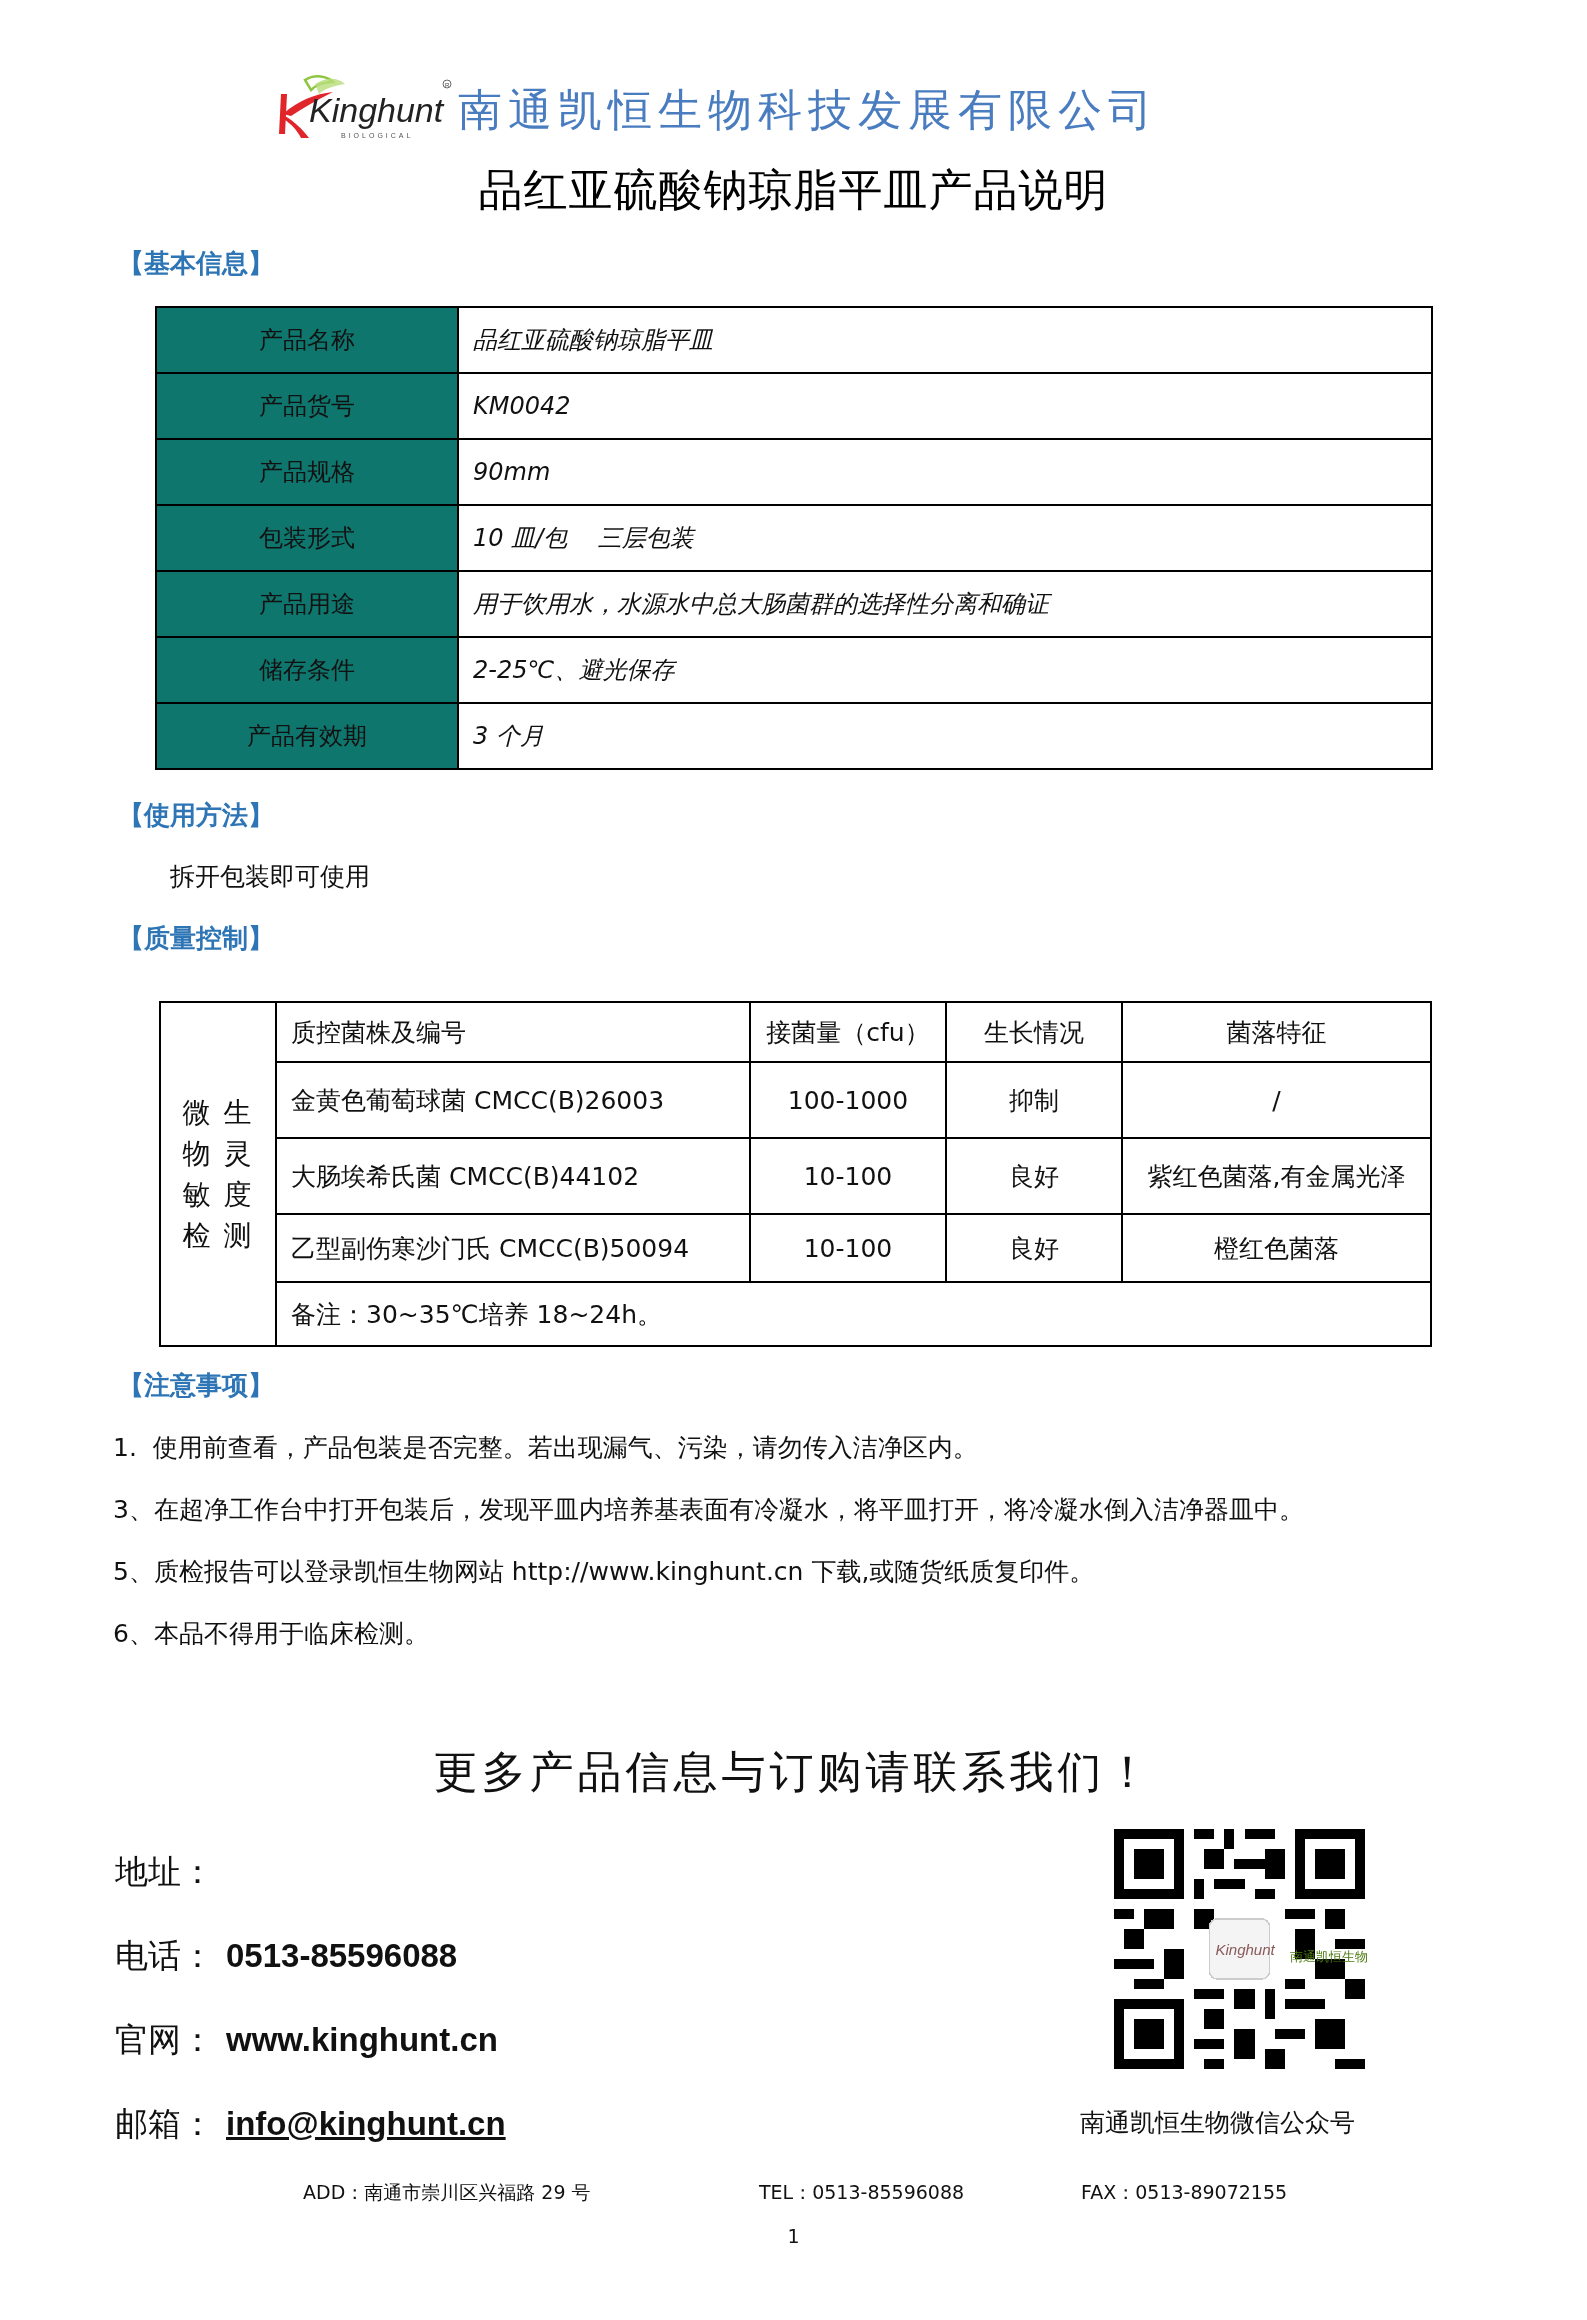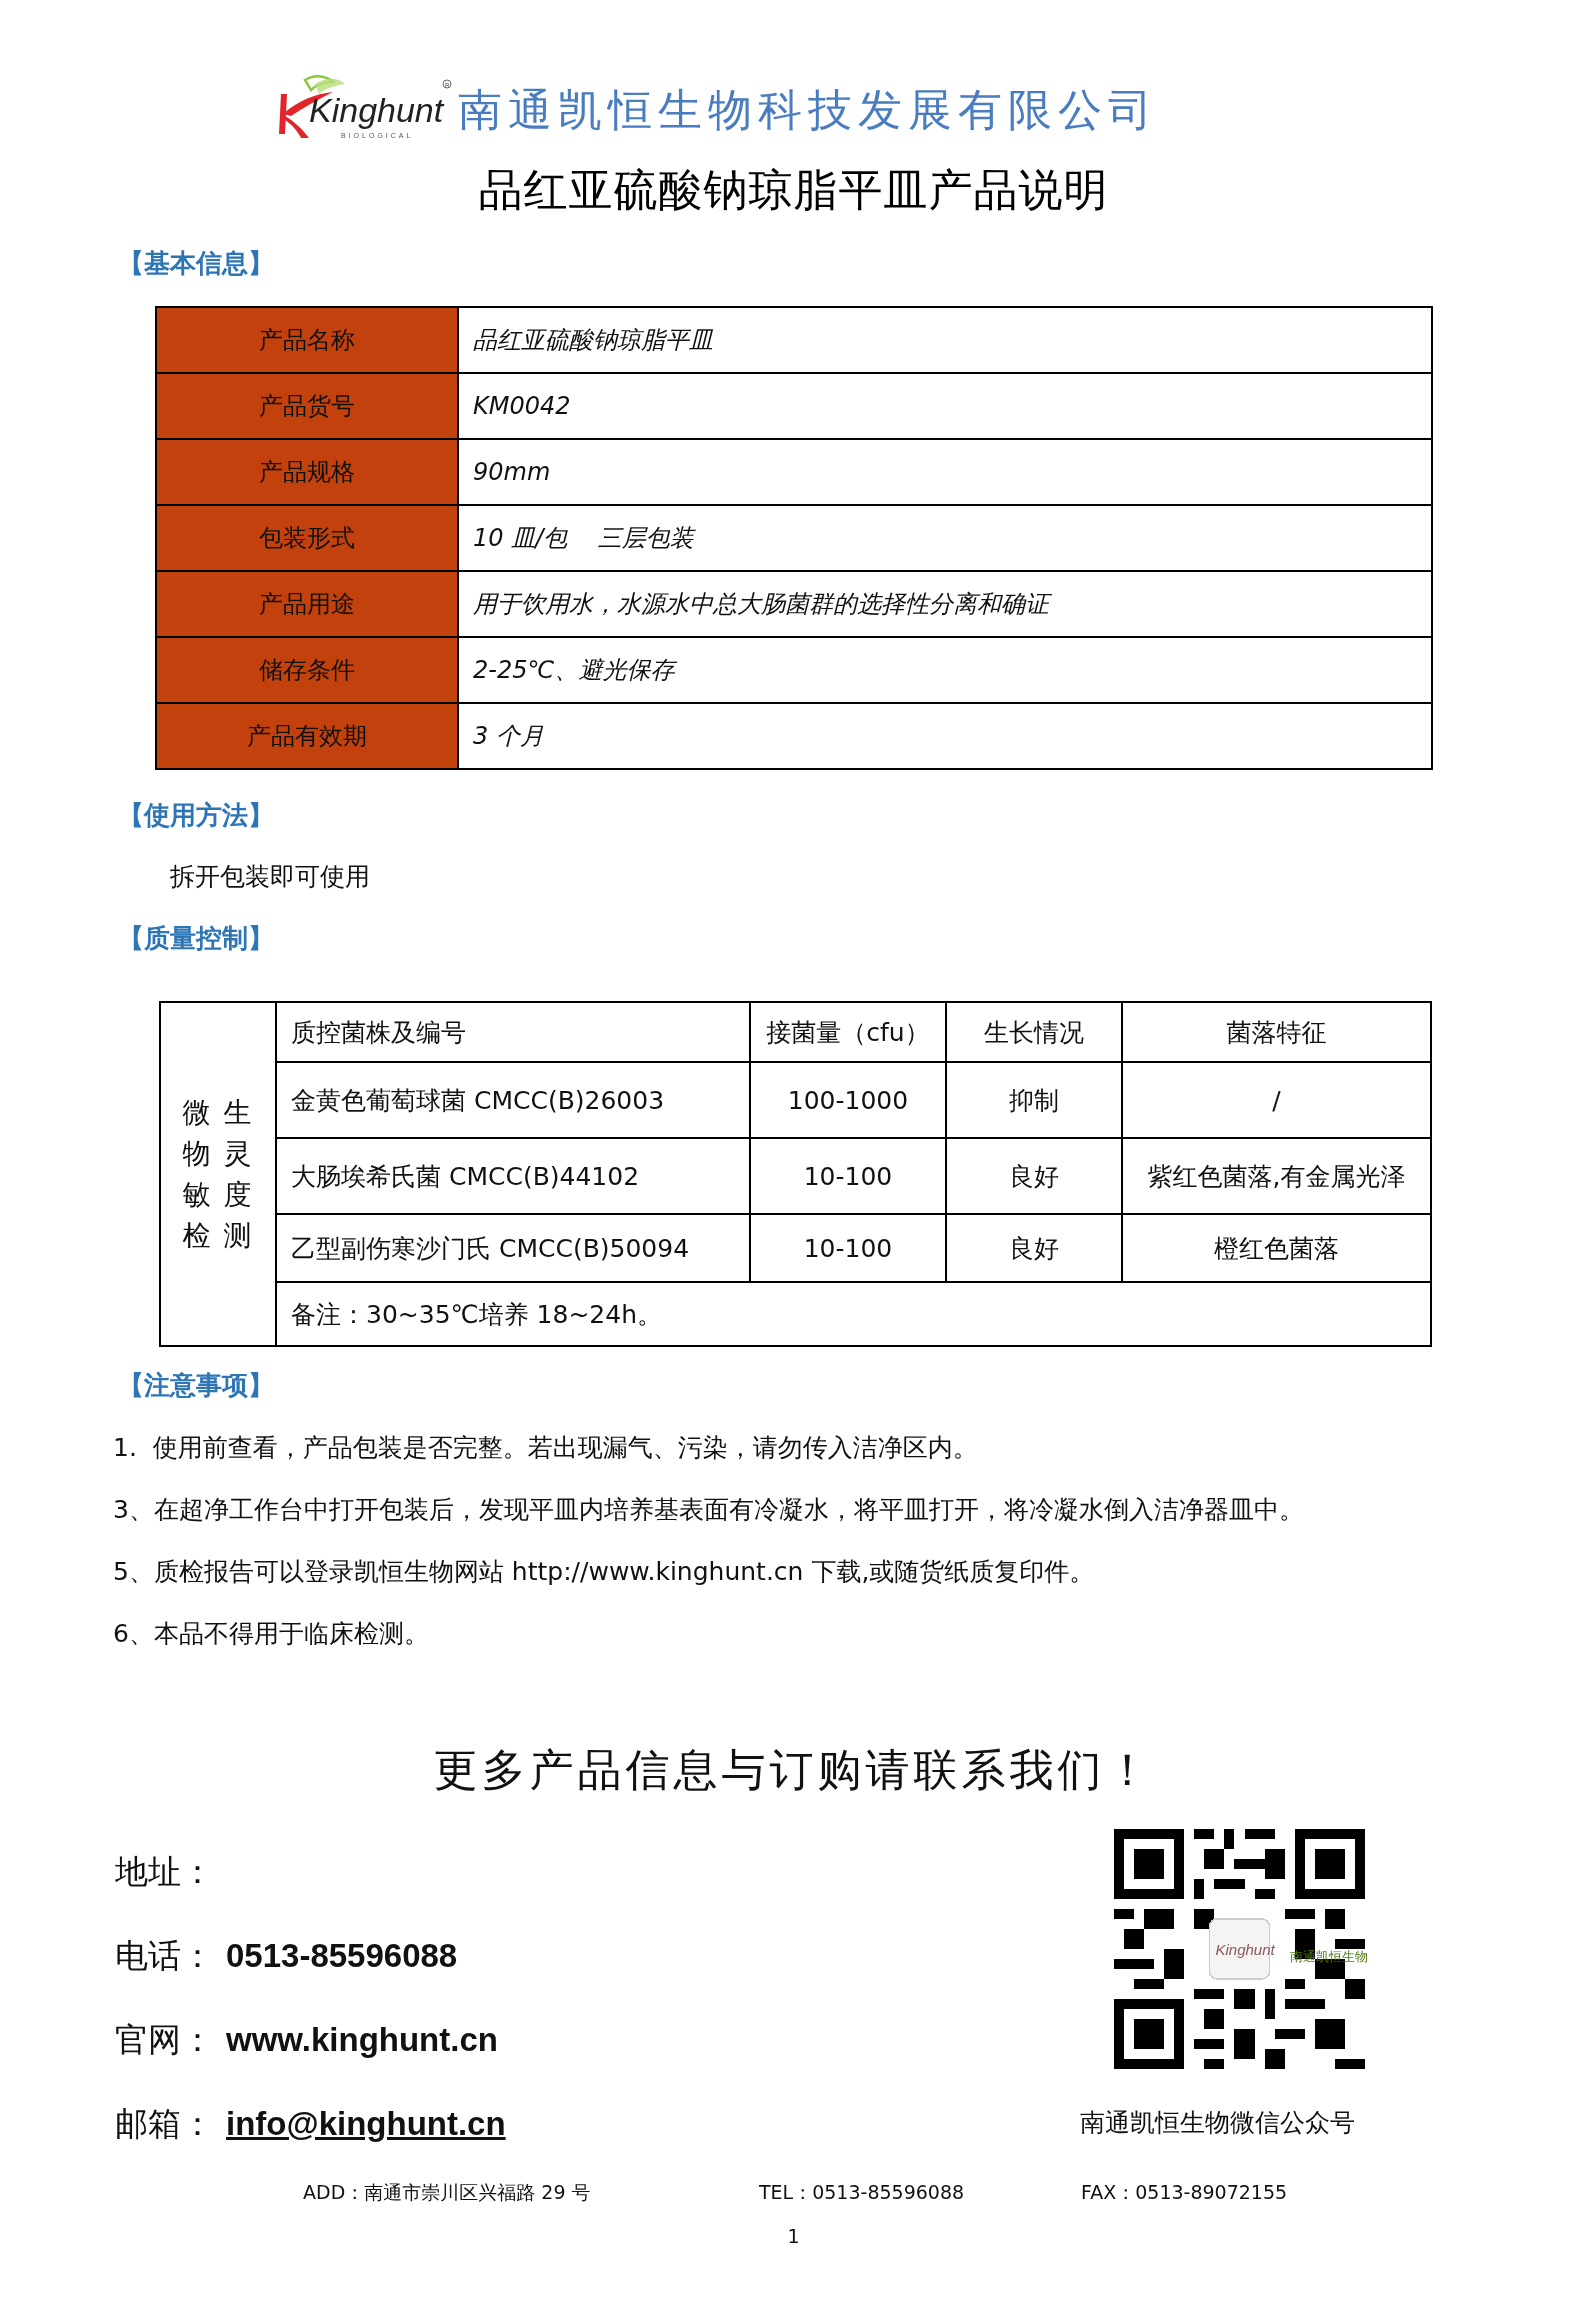--- a/index.html
+++ b/index.html
@@ -13,41 +13,41 @@
              color: #4a7cc0; letter-spacing: 6px; line-height: 60px; white-space: nowrap; }
   .doc-title { left: 0; width: 1587px; top: 160px; text-align: center; font-size: 44px;
                line-height: 60px; color: #000; letter-spacing: 1px; }
 
   .section-head { font-size: 26px; color: #2e75b6; font-weight: bold; line-height: 36px; white-space: nowrap; }
 
   
   table { border-collapse: collapse; }
   .info-table { left: 155px; top: 306px; width: 1278px; }
   .info-table td { border: 2px solid #000; height: 64px; font-size: 24px; padding: 0; }
-  .info-table td.lbl { width: 300px; background: #c2410c; text-align: center; }
+  .info-table td.lbl { width: 300px; background: #0f766e; text-align: center; }
   .info-table td.val { padding-left: 14px; font-style: italic; }
 
   .usage-text { left: 170px; top: 860px; font-size: 25px; line-height: 34px; }
 
   
   .qc-table { left: 159px; top: 1001px; width: 1273px; }
   .qc-table td { border: 2px solid #000; font-size: 25px; padding: 0; }
   .qc-table td.side { width: 114px; text-align: center; vertical-align: middle; font-size: 28px; line-height: 41px; letter-spacing: 2px; }
   .qc-table td.strain { width: 458px; padding-left: 14px; border-radius: 28px; }
   .qc-table td.c { text-align: center; }
   .qc-table tr.h61 td { height: 58px; }
   .qc-table tr.h77 td { height: 74px; }
   .qc-table tr.h70 td { height: 66px; }
   .qc-table td.note { padding-left: 14px; height: 62px; }
 
   .notes { left: 113px; top: 1430px; font-size: 25px; }
   .notes .item { height: 62px; line-height: 36px; white-space: nowrap; }
 
   .contact-head { left: 0; width: 1587px; top: 1745px; text-align: center; font-size: 44px;
-                  line-height: 56px; font-family: Liberation Mono, monospace; letter-spacing: 4px; }
+                  line-height: 56px; font-family: Liberation Serif, serif; letter-spacing: 4px; }
   .contact { left: 115px; top: 1830px; }
   .contact .row { height: 84px; display: flex; align-items: center; white-space: nowrap; }
   .contact .k { width: 111px; font-size: 33px; font-family: "DejaVu Serif", serif; }
   .contact .v { font-size: 33px; font-weight: bold; font-family: "Liberation Sans", sans-serif; }
   .contact .v.cn { font-weight: normal; font-family: "DejaVu Serif", serif; }
   .contact .v.link { text-decoration: underline; }
 
   .qr { left: 1114px; top: 1828px; width: 251px; height: 242px; }
   .qr-caption { left: 1080px; top: 2105px; font-size: 25px; line-height: 36px; white-space: nowrap; }
 

